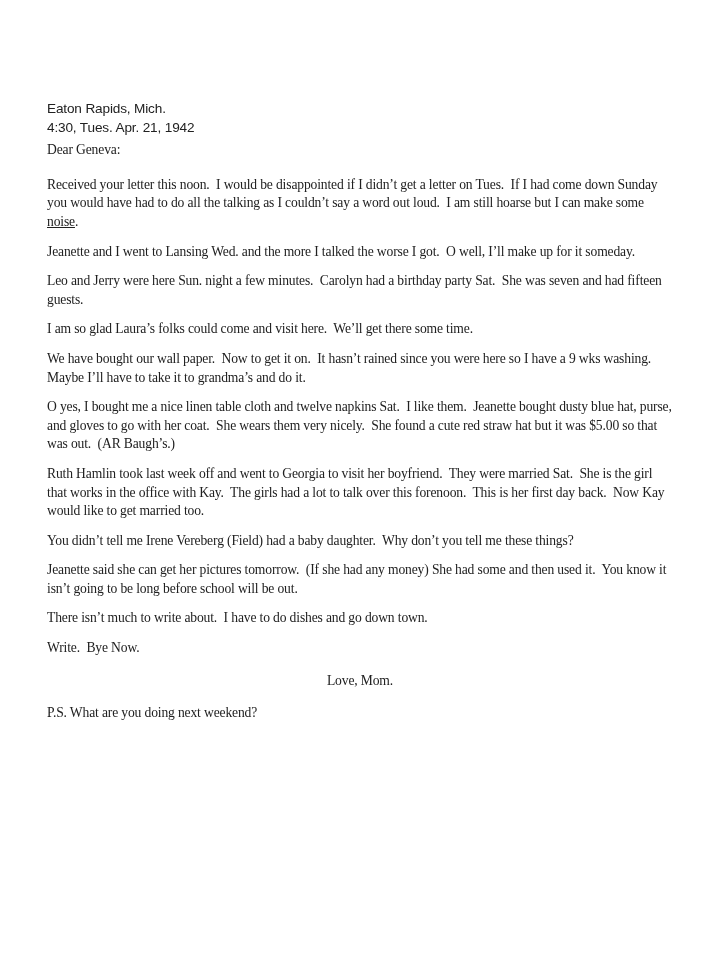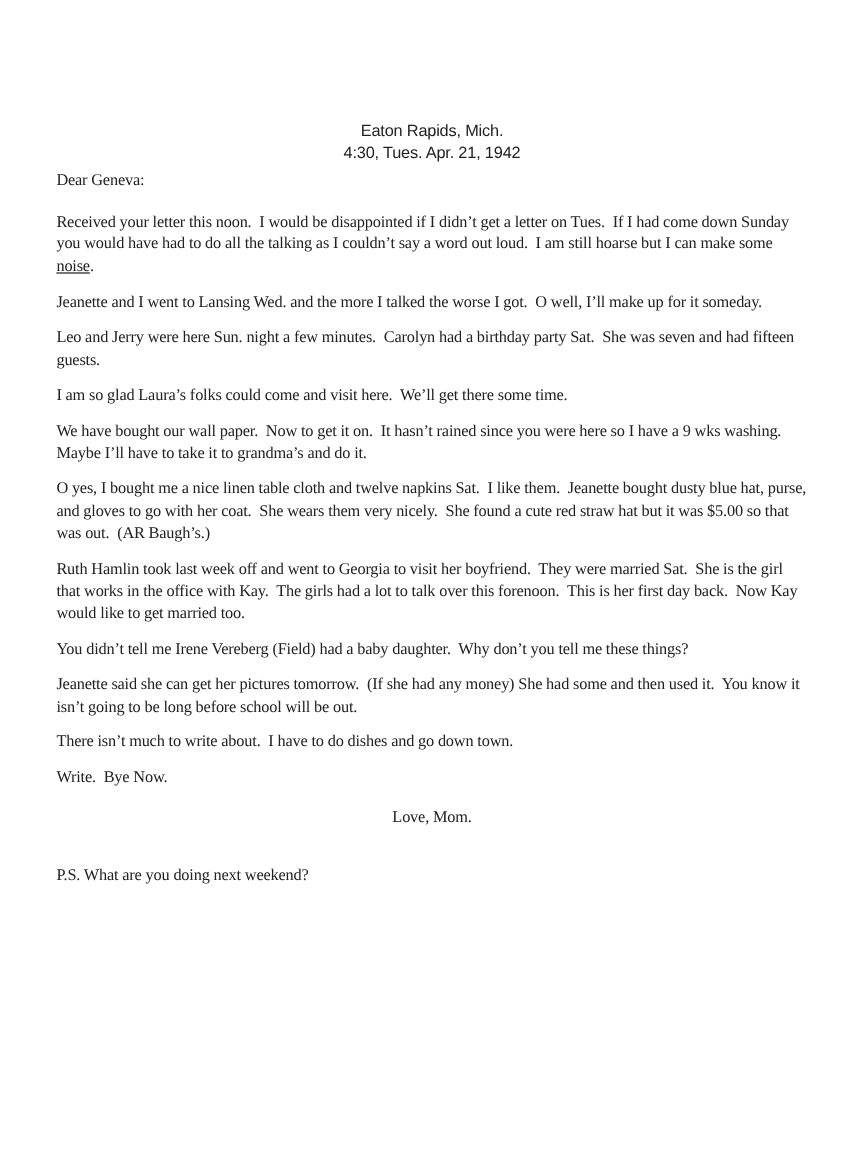--- a/index.html
+++ b/index.html
@@ -15,41 +15,41 @@
     box-sizing: border-box;
     padding: 100px 47px 0 47px;
     font-family: "Liberation Sans", "DejaVu Sans", sans-serif;
     font-size: 13.6px;
     line-height: 18.6px;
     letter-spacing: -0.15px;
     color: #212121;
     overflow: hidden;
   }
   .letter-header {
-    text-align: center;
+    text-align: left;
     margin: 0 0 4px 0;
   }
   .letter-header div {
     white-space: pre-wrap;
   }
   p {
     margin: 0 0 11px 0;
     white-space: pre-wrap;
     font-family: Liberation Serif, serif;
   }
   .salutation {
     margin-bottom: 16px;
   }
   .underlined-word {
     text-decoration: underline;
   }
   .closing {
     text-align: center;
     margin-top: 14px;
-    margin-bottom: 30px;
+    margin-bottom: 14px;
   }
   .postscript {
     margin-top: 4px;
   }
 </style>
 </head>
 <body>
 
 <div class="page">
 

